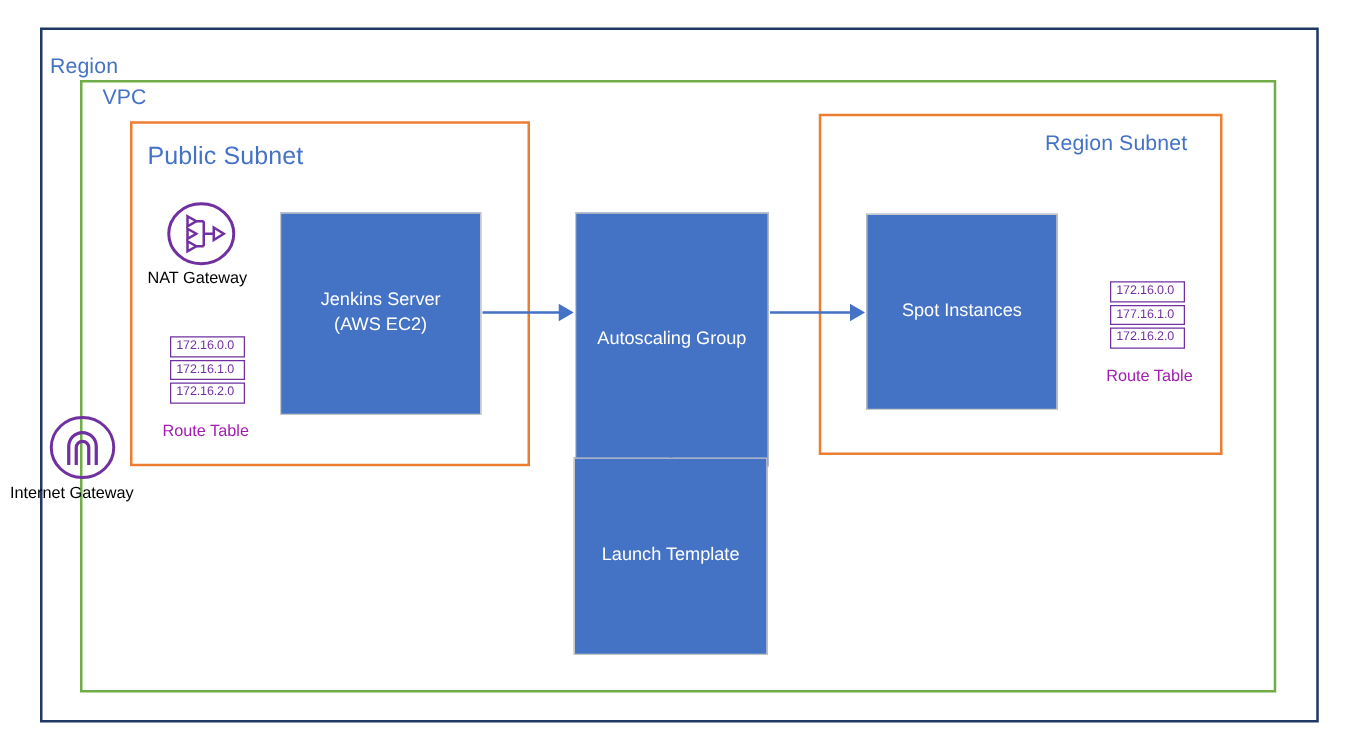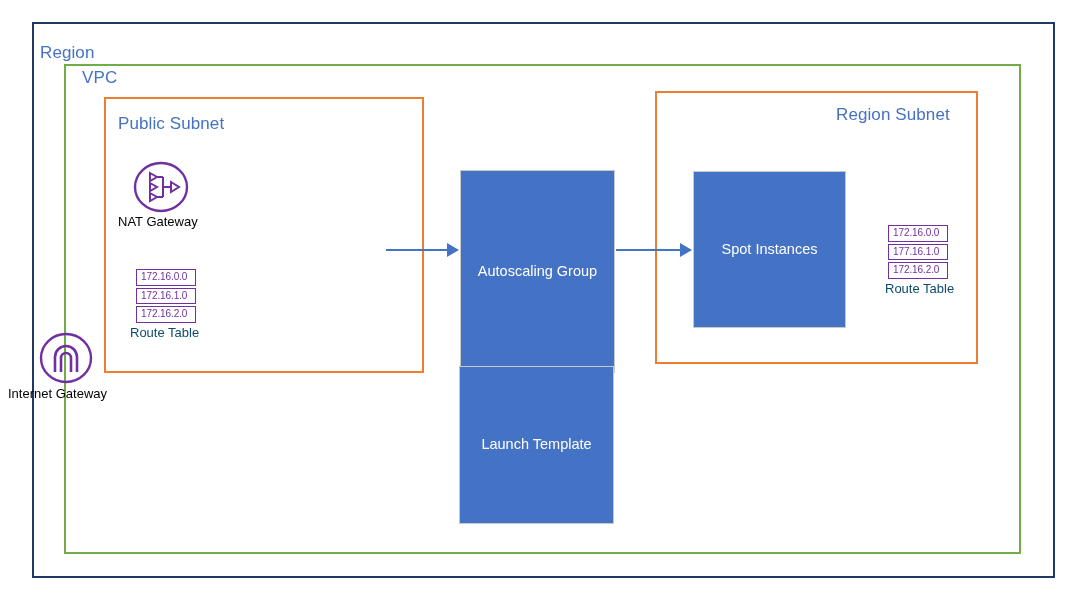--- a/index.html
+++ b/index.html
@@ -58,21 +58,21 @@
   
   .container-label {
     position: absolute;
     color: #4472C4;
     font-size: 17px;
     white-space: nowrap;
     letter-spacing: 0.1px;
   }
   .label-region { left: 40px; top: 43px; }
   .label-vpc    { left: 82px; top: 68px; }
-  .label-public-subnet  { left: 118px; top: 114px; font-size: 17px; }
+  .label-public-subnet  { left: 118px; top: 114px; font-size: 20px; }
   .label-private-subnet { left: 836px; top: 105px; font-size: 17px; }
 
   
   .service-box {
     position: absolute;
     background: #4472C4;
     border: 1px solid #C8C8C8;
     box-sizing: border-box;
     color: #ffffff;
     display: flex;
@@ -148,25 +148,25 @@
     color: #7030A0;
     font-size: 10px;
     line-height: 1;
     padding: 2px 4px 2.5px 4px;
     margin-bottom: 2px;
     letter-spacing: -0.1px;
     box-sizing: border-box;
     width: 60px;
   }
   .rt-caption {
-    color: #0c4a6e;
+    color: #a21caf;
     font-size: 13px;
     text-align: right;
     white-space: nowrap;
-    margin-top: 2px;
+    margin-top: 14px;
   }
   .rt-left .rt-caption  { width: 60px; margin-left: -6px; }
   .rt-right .rt-caption { width: 60px; margin-left: -3px; }
 </style>
 </head>
 <body>
 
 <div id="canvas">
 
   <div class="region-box"></div>
@@ -212,20 +212,26 @@
     <div class="rt-caption">Route Table</div>
   </div>
 
   <div class="route-table rt-right">
     <div class="rt-row">172.16.0.0</div>
     <div class="rt-row">177.16.1.0</div>
     <div class="rt-row">172.16.2.0</div>
     <div class="rt-caption">Route Table</div>
   </div>
 
+  <div class="service-box box-jenkins">
+    <div>
+      <div>Jenkins Server</div>
+      <div>(AWS EC2)</div>
+    </div>
+  </div>
 
   <div class="service-box box-asg">
     <div>Autoscaling Group</div>
   </div>
 
   <div class="service-box box-spot">
     <div>Spot Instances</div>
   </div>
 
   <div class="service-box box-launch">

